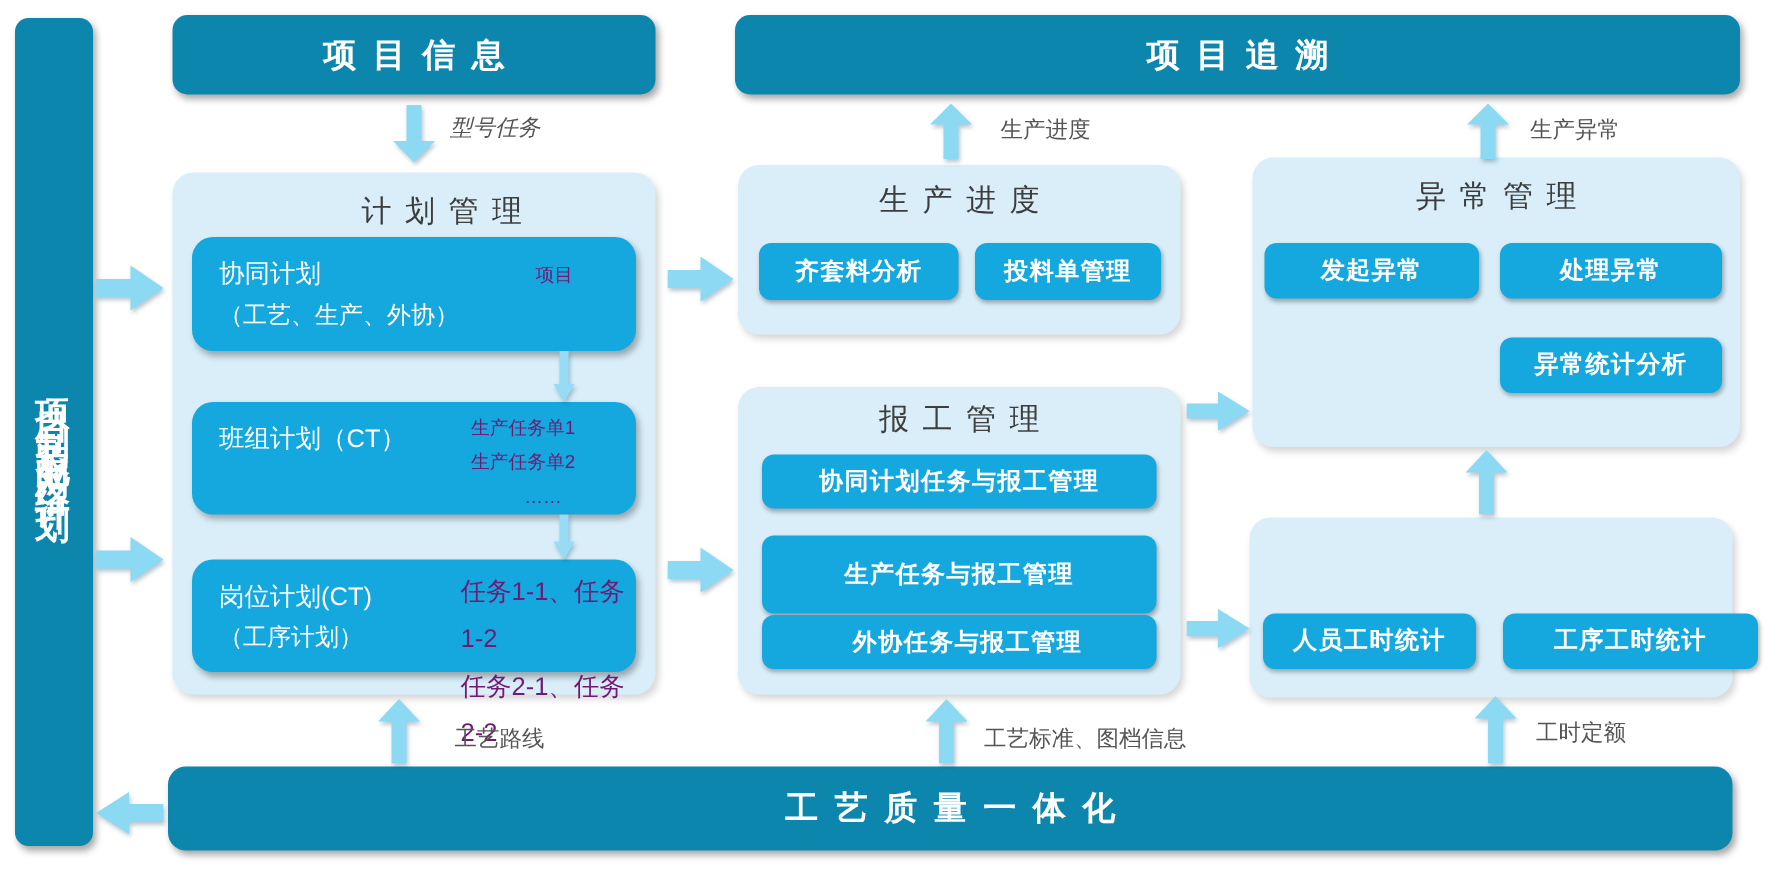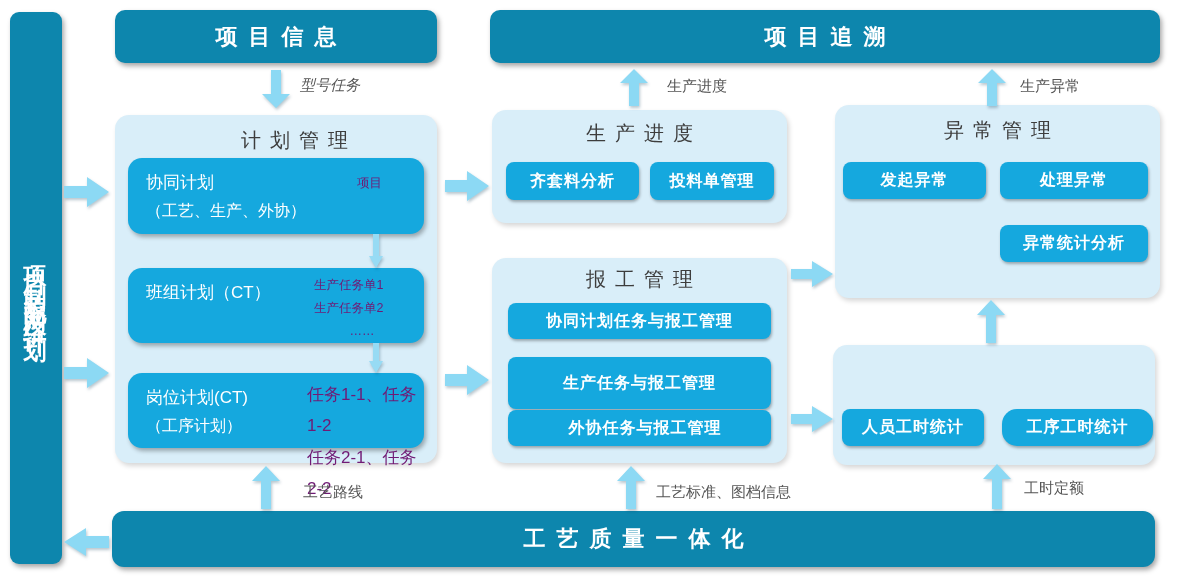--- a/index.html
+++ b/index.html
@@ -190,21 +190,21 @@
 
   <div class="panel exc-panel">
     <div class="panel-title" style="top:12px;">异常管理</div>
     <div class="chip" style="left:8px;   top:57px;  width:143px; height:37px;">发起异常</div>
     <div class="chip" style="left:165px; top:57px;  width:148px; height:37px;">处理异常</div>
     <div class="chip" style="left:165px; top:120px; width:148px; height:37px;">异常统计分析</div>
   </div>
 
   <div class="panel hours-panel">
     <div class="chip" style="left:9px;   top:64px; width:142px; height:37px;">人员工时统计</div>
-    <div class="chip" style="left:169px; top:64px; width:151px; height:37px;border-radius:15px;">工序工时统计</div>
+    <div class="chip" style="left:169px; top:64px; width:170px; height:37px;">工序工时统计</div>
   </div>
 
   <div class="teal-block bottom-box">
     <span class="teal-title">工艺质量一体化</span>
   </div>
 
   <div class="arrow" style="left:64px; top:177px;">
     <svg width="45" height="30">
         <polygon points="0,9 23,9 23,0 45,15 23,30 23,21 0,21"></polygon>
       </svg>

